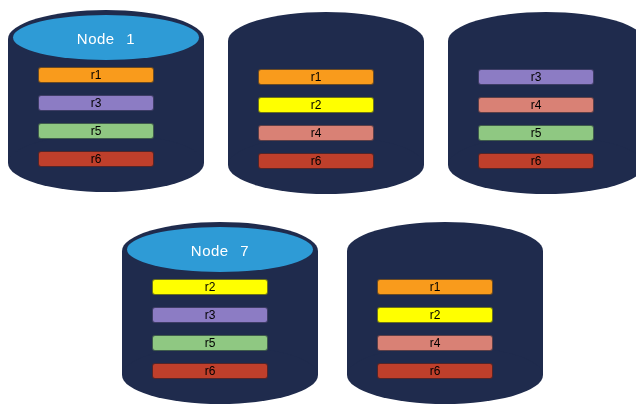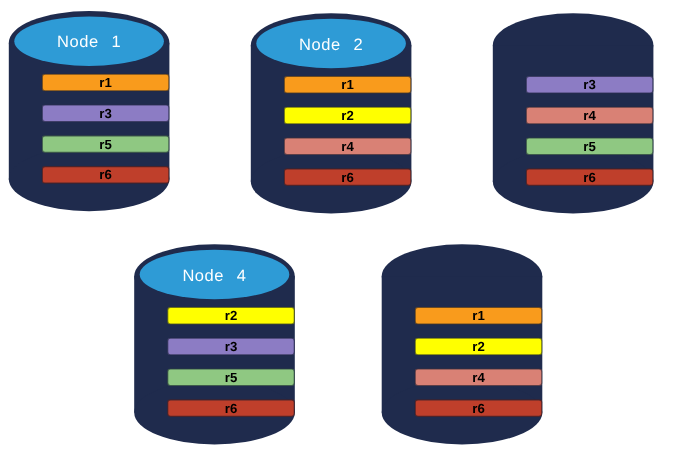--- a/index.html
+++ b/index.html
@@ -10,21 +10,21 @@
   }
   .canvas {
     position: relative;
     width: 636px;
     height: 408px;
     background: #ffffff;
     overflow: hidden;
   }
   .node {
     position: absolute;
-    width: 146px;
+    width: 196px;
     height: 182px;
   }
   .node-1 { left: 8px;   top: 10px;  }
   .node-2 { left: 228px; top: 12px;  }
   .node-3 { left: 448px; top: 12px;  }
   .node-4 { left: 122px; top: 222px; }
   .node-5 { left: 347px; top: 222px; }
 
   .cyl-top, .cyl-mid, .cyl-bot {
     position: absolute;
@@ -73,21 +73,21 @@
   }
   .bar {
     box-sizing: border-box;
     height: 16px;
     line-height: 14px;
     margin-bottom: 12px;
     border-radius: 3px;
     border: 1px solid rgba(10, 20, 40, 0.6);
     text-align: center;
     font-size: 12px;
-    font-weight: bold;
+    font-weight: normal;
     color: #000000;
   }
 </style>
 </head>
 <body>
 
 <div class="canvas">
     <div class="node node-1">
     <div class="cyl-top"></div>
     <div class="cyl-mid"></div>
@@ -99,23 +99,20 @@
         <div class="bar" style="background: rgb(249, 155, 28);">r1</div>
         <div class="bar" style="background: rgb(140, 124, 196);">r3</div>
         <div class="bar" style="background: rgb(143, 200, 130);">r5</div>
         <div class="bar" style="background: rgb(191, 63, 43);">r6</div>
       </div>
   </div>
     <div class="node node-2">
     <div class="cyl-top"></div>
     <div class="cyl-mid"></div>
     <div class="cyl-bot"></div>
-    <div class="cyl-face">
-      <span class="node-label">Node 2</span>
-    </div>
     <div class="bars">
         <div class="bar" style="background: rgb(249, 155, 28);">r1</div>
         <div class="bar" style="background: rgb(255, 255, 0);">r2</div>
         <div class="bar" style="background: rgb(217, 129, 117);">r4</div>
         <div class="bar" style="background: rgb(191, 63, 43);">r6</div>
       </div>
   </div>
     <div class="node node-3">
     <div class="cyl-top"></div>
     <div class="cyl-mid"></div>
@@ -125,21 +122,21 @@
         <div class="bar" style="background: rgb(217, 129, 117);">r4</div>
         <div class="bar" style="background: rgb(143, 200, 130);">r5</div>
         <div class="bar" style="background: rgb(191, 63, 43);">r6</div>
       </div>
   </div>
     <div class="node node-4">
     <div class="cyl-top"></div>
     <div class="cyl-mid"></div>
     <div class="cyl-bot"></div>
     <div class="cyl-face">
-      <span class="node-label">Node 4</span>
+      <span class="node-label">Node 7</span>
     </div>
     <div class="bars">
         <div class="bar" style="background: rgb(255, 255, 0);">r2</div>
         <div class="bar" style="background: rgb(140, 124, 196);">r3</div>
         <div class="bar" style="background: rgb(143, 200, 130);">r5</div>
         <div class="bar" style="background: rgb(191, 63, 43);">r6</div>
       </div>
   </div>
     <div class="node node-5">
     <div class="cyl-top"></div>

